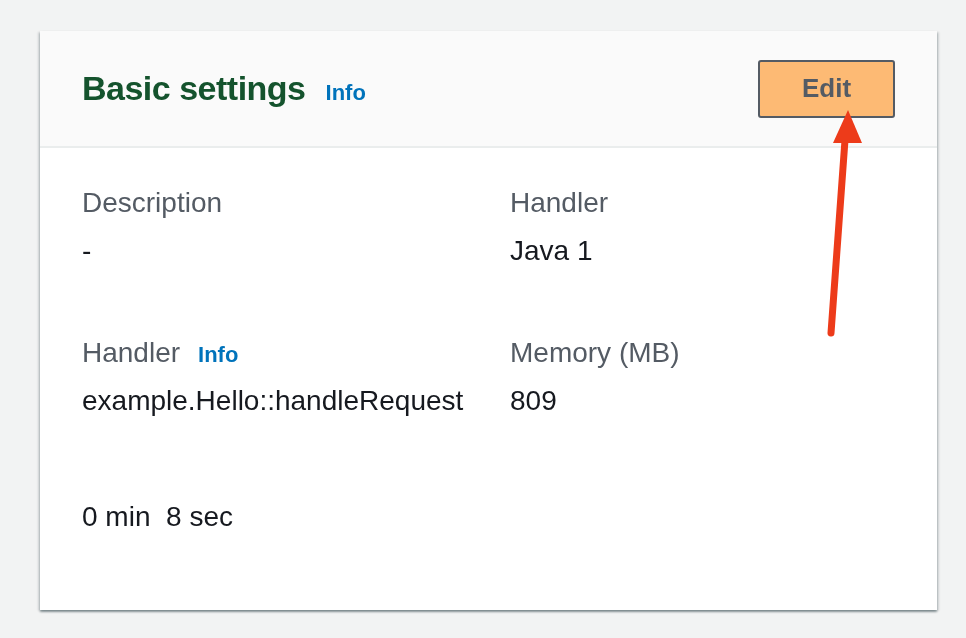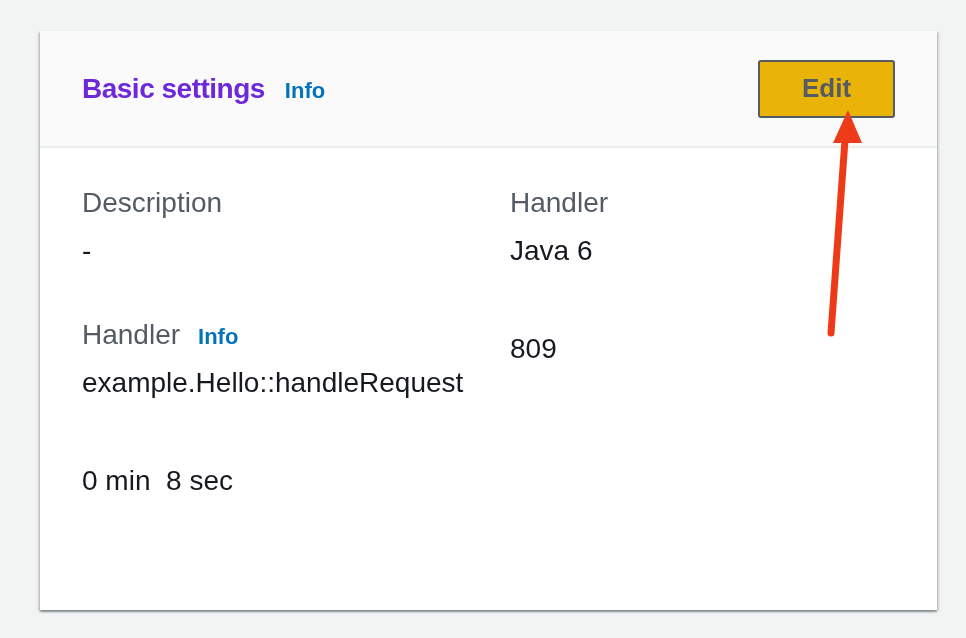--- a/index.html
+++ b/index.html
@@ -25,50 +25,50 @@
     height: 117px;
     background: #fafafa;
     border-bottom: 2px solid #eaeded;
     display: flex;
     align-items: center;
     justify-content: space-between;
     padding: 0 42px;
   }
   .title-wrap { display: flex; align-items: baseline; }
   .panel-title {
-    font-size: 28px;
+    font-size: 34px;
     font-weight: bold;
-    color: #6d28d9;
+    color: #14532d;
     letter-spacing: -0.5px;
   }
   .info-link {
     font-size: 22px;
     font-weight: bold;
     color: #0073bb;
     margin-left: 20px;
     text-decoration: none;
     cursor: pointer;
   }
   .edit-btn {
     width: 137px;
     height: 58px;
-    background: #eab308;
+    background: #fdba74;
     border: 2px solid #545b64;
     border-radius: 3px;
     font-family: "Liberation Sans", sans-serif;
     font-size: 26px;
     font-weight: bold;
     color: #545b64;
     cursor: pointer;
   }
   .panel-body {
     padding: 38px 42px 0 42px;
     display: grid;
     grid-template-columns: 428px 1fr;
-    row-gap: 50px;
+    row-gap: 68px;
   }
   .field-label-row { display: flex; align-items: baseline; }
   .field-label {
     font-size: 28px;
     line-height: 34px;
     color: #545b64;
   }
   .field-info {
     font-size: 22px;
     font-weight: bold;
@@ -110,32 +110,35 @@
       <div class="field-label-row">
         <span class="field-label">Description</span>
       </div>
       <div class="field-value">-</div>
     </div>
 
     <div class="field">
       <div class="field-label-row">
         <span class="field-label">Handler</span>
       </div>
-      <div class="field-value">Java 6</div>
+      <div class="field-value">Java 1</div>
     </div>
 
     <div class="field">
       <div class="field-label-row">
         <span class="field-label">Handler</span>
         <a class="field-info">Info</a>
       </div>
       <div class="field-value">example.Hello::handleRequest</div>
     </div>
 
     <div class="field">
+      <div class="field-label-row">
+        <span class="field-label">Memory (MB)</span>
+      </div>
       <div class="field-value">809</div>
     </div>
 
     <div class="field">
       <div class="field-value">0 min  8 sec</div>
     </div>
 
   </div>
 </div>
 

